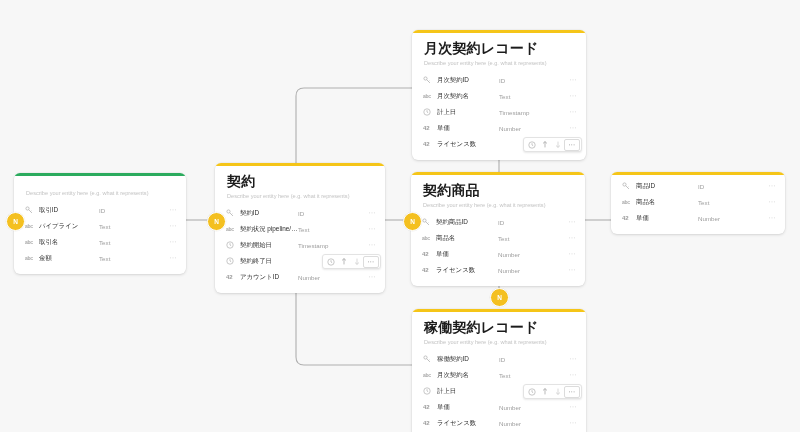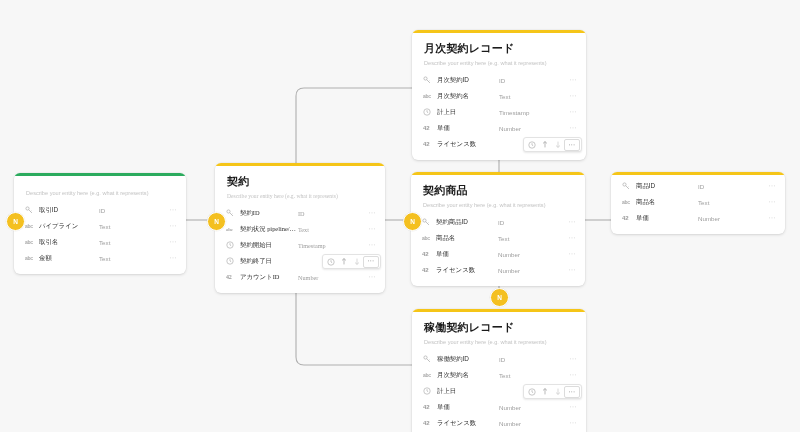--- a/index.html
+++ b/index.html
@@ -18,21 +18,21 @@
     background:#ffffff;
     border-radius:6px;
     box-shadow:0 1px 3px rgba(0,0,0,.13),0 0 0 .5px rgba(0,0,0,.04);
     box-sizing:border-box;
     overflow:hidden;
     z-index:3;
   }
   .accent{height:3px;width:100%;}
   .card-head{padding:9px 12px 2px 12px;}
   .card-title{
-    font-size:11px;font-weight:bold;color:#1b1b1b;letter-spacing:.2px;
+    font-size:14px;font-weight:bold;color:#1b1b1b;letter-spacing:.2px;
     line-height:13px;
   }
   .card-sub{
     font-size:5.6px;color:#c3c3c3;margin-top:4px;line-height:8px;
     white-space:nowrap;overflow:hidden;
   }
   .fields{padding:3px 0 8px 0;}
   .field{
     display:flex;align-items:center;
     height:16px;padding:0 9px 0 11px;
@@ -147,21 +147,21 @@
         <div class="field">
           <span class="f-icon">
             <span style="font-size:5px;font-weight:bold;color:#a8a8a8;letter-spacing:-.3px;">abc</span>
           </span>
           <span class="f-name">金額</span>
           <span class="f-type">Text</span>
           <span class="f-more">⋯</span>
         </div>
       </div>
     </div>
-    <div class="card" style="left: 215px; top: 163px; width: 170px; font-family: Liberation Serif, serif;">
+    <div class="card" style="left: 215px; top: 163px; width: 170px;">
       <div class="accent" style="background: rgb(245, 197, 24);"></div>
       <div class="card-head">
         <div class="card-title">契約</div>
         <div class="card-sub">Describe your entity here (e.g. what it represents)</div>
       </div>
       <div class="fields">
         <div class="field">
           <span class="f-icon">
             <svg width="8" height="8" viewBox="0 0 16 16" fill="none" stroke="#b0b0b0" stroke-width="1.5">
               <circle cx="5" cy="5" r="3.2"></circle>

